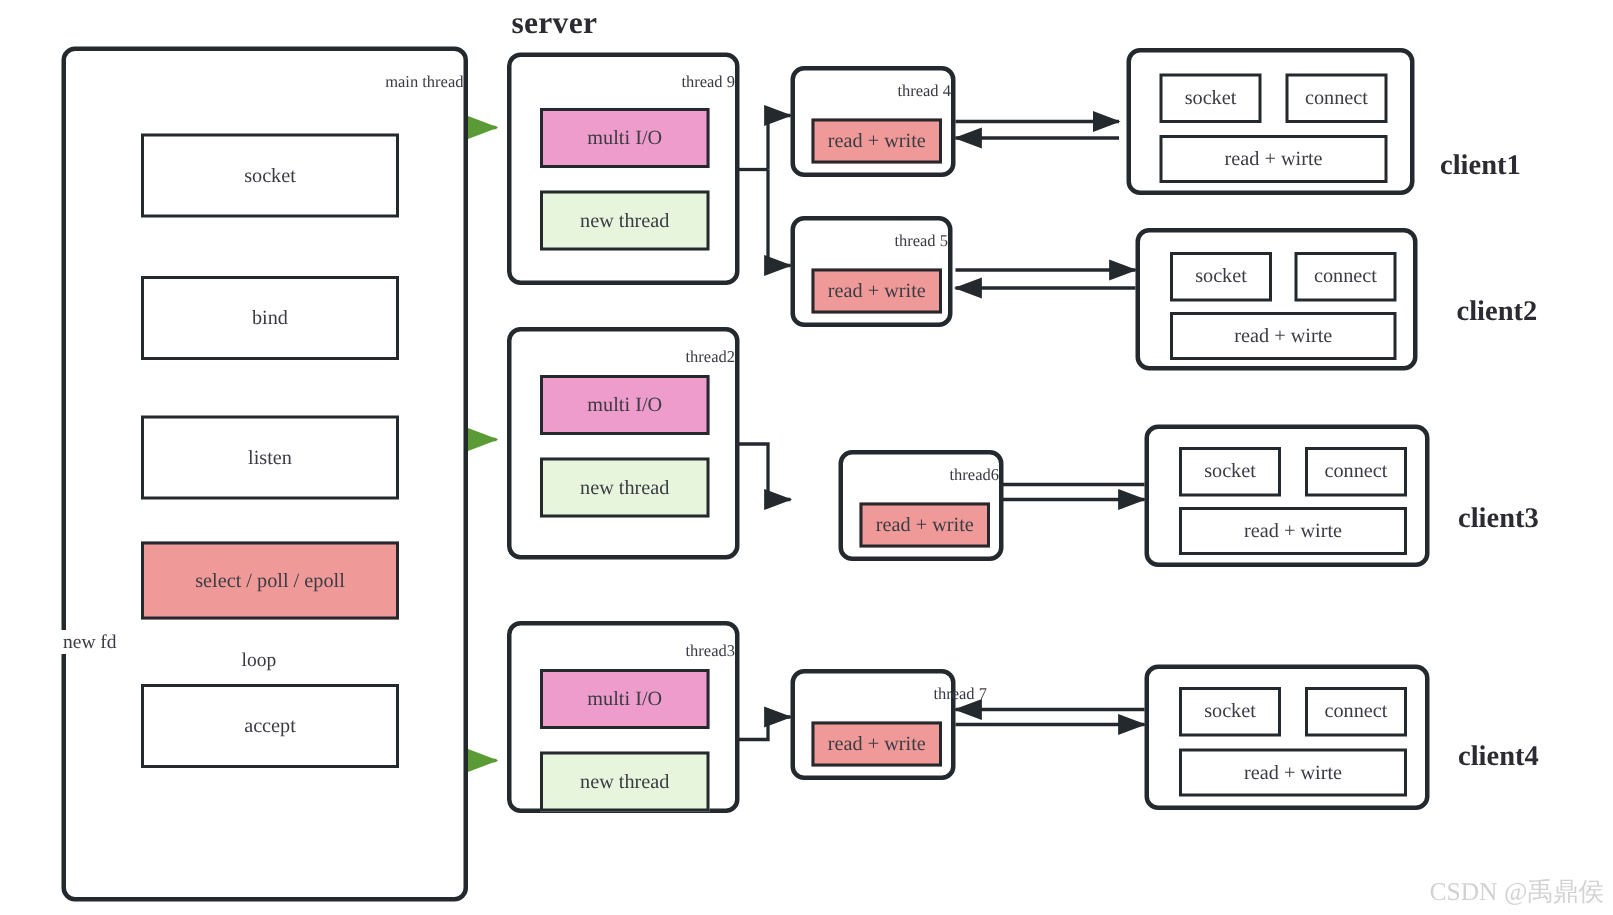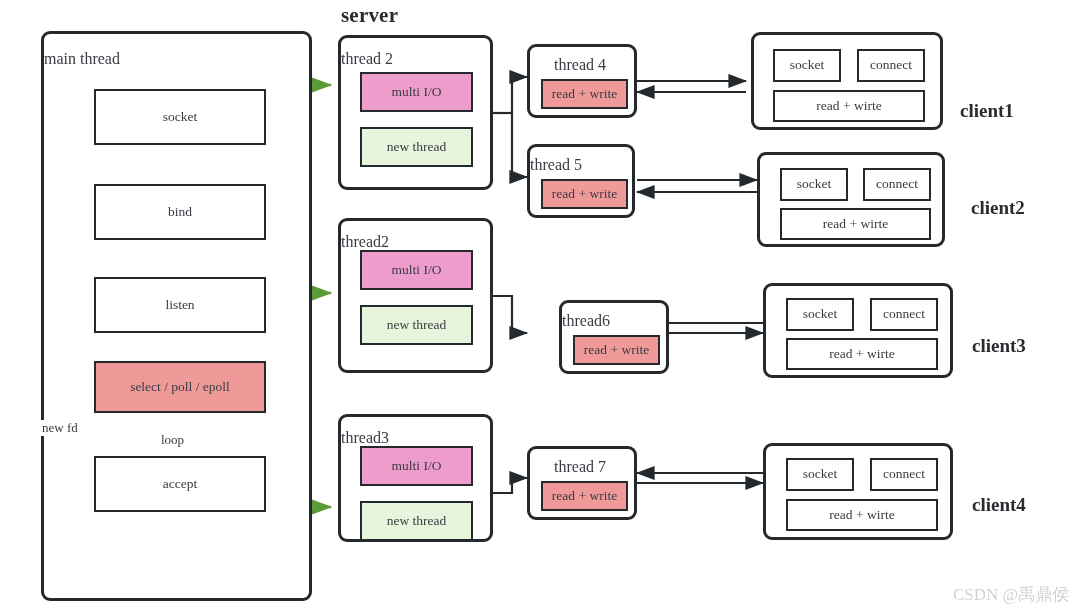--- a/index.html
+++ b/index.html
@@ -37,23 +37,23 @@
     text-align: center;
   }
   .container-box {
     border-radius: 9px;
     border-width: 3px;
     display: block;
   }
   .group-label {
     position: absolute;
     width: 100%;
-    text-align: left;
-    color: #3b3b44;
-    font-size: 16px;
+    text-align: right;
+    color: #3b3b44;
+    font-size: 11px;
   }
   .inner {
     position: absolute;
     box-sizing: border-box;
     border: 2.5px solid #24292e;
     display: flex;
     align-items: center;
     justify-content: center;
     font-size: 13.5px;
     color: #3b3b44;
@@ -171,39 +171,39 @@
 
     <div class="inner fill-salmon" style="left:50px; top:327px; width:172px; height:52px;">select / poll / epoll</div>
 
     <div class="inner fill-white" style="left:50px; top:422px; width:172px; height:56px;">accept</div>
   </div>
 
   <div class="edge-label" style="left:40px; top:420px;">new fd</div>
   <div class="edge-label" style="left:159px; top:432px;">loop</div>
 
   <div class="box container-box" style="left:338px; top:35px; width:155px; height:155px;">
-    <div class="group-label" style="top:11px;">thread 2</div>
+    <div class="group-label" style="top:11px;">thread 9</div>
     <div class="inner fill-pink" style="left:19px; top:34px; width:113px; height:40px;">multi I/O</div>
     <div class="inner fill-green" style="left:19px; top:89px; width:113px; height:40px;">new thread</div>
   </div>
 
   <div class="box container-box" style="left:338px; top:218px; width:155px; height:155px;">
     <div class="group-label" style="top:11px;">thread2</div>
     <div class="inner fill-pink" style="left:19px; top:29px; width:113px; height:40px;">multi I/O</div>
     <div class="inner fill-green" style="left:19px; top:84px; width:113px; height:40px;">new thread</div>
   </div>
 
   <div class="box container-box" style="left:338px; top:414px; width:155px; height:128px;">
     <div class="group-label" style="top:11px;">thread3</div>
     <div class="inner fill-pink" style="left:19px; top:29px; width:113px; height:40px;">multi I/O</div>
     <div class="inner fill-green" style="left:19px; top:84px; width:113px; height:40px;">new thread</div>
   </div>
 
   <div class="box container-box" style="left:527px; top:44px; width:110px; height:74px;">
-    <div class="group-label" style="top:8px;padding-left:24px;">thread 4</div>
+    <div class="group-label" style="top:8px;">thread 4</div>
     <div class="inner fill-salmon" style="left:11px; top:32px; width:87px; height:30px;">read + write</div>
   </div>
 
   <div class="box container-box" style="left:527px; top:144px; width:108px; height:74px;">
     <div class="group-label" style="top:8px;">thread 5</div>
     <div class="inner fill-salmon" style="left:11px; top:32px; width:87px; height:30px;">read + write</div>
   </div>
 
   <div class="box container-box" style="left:527px; top:300px; width:110px; height:74px;margin-left:32px;">
     <div class="group-label" style="top:8px;">thread6</div>

